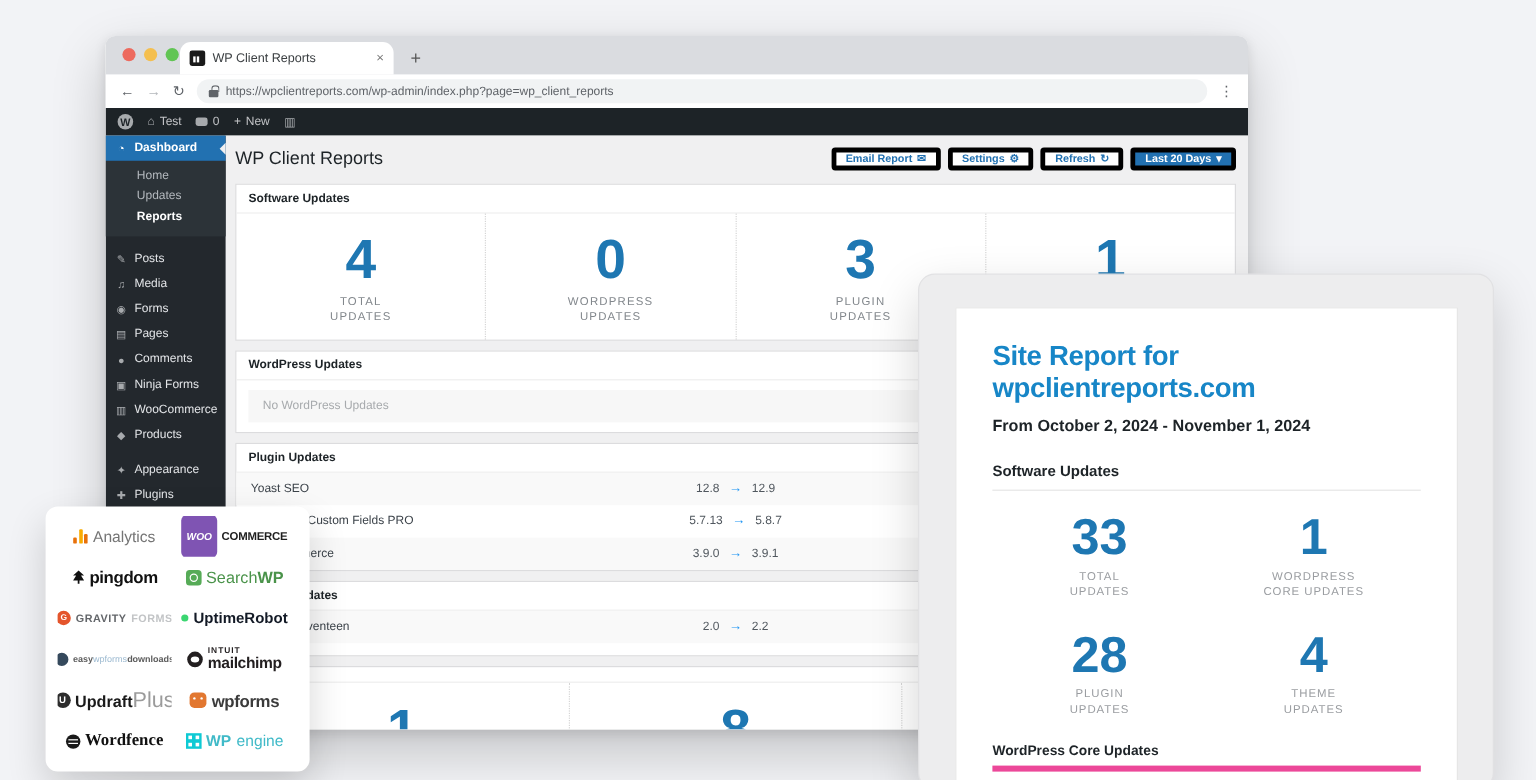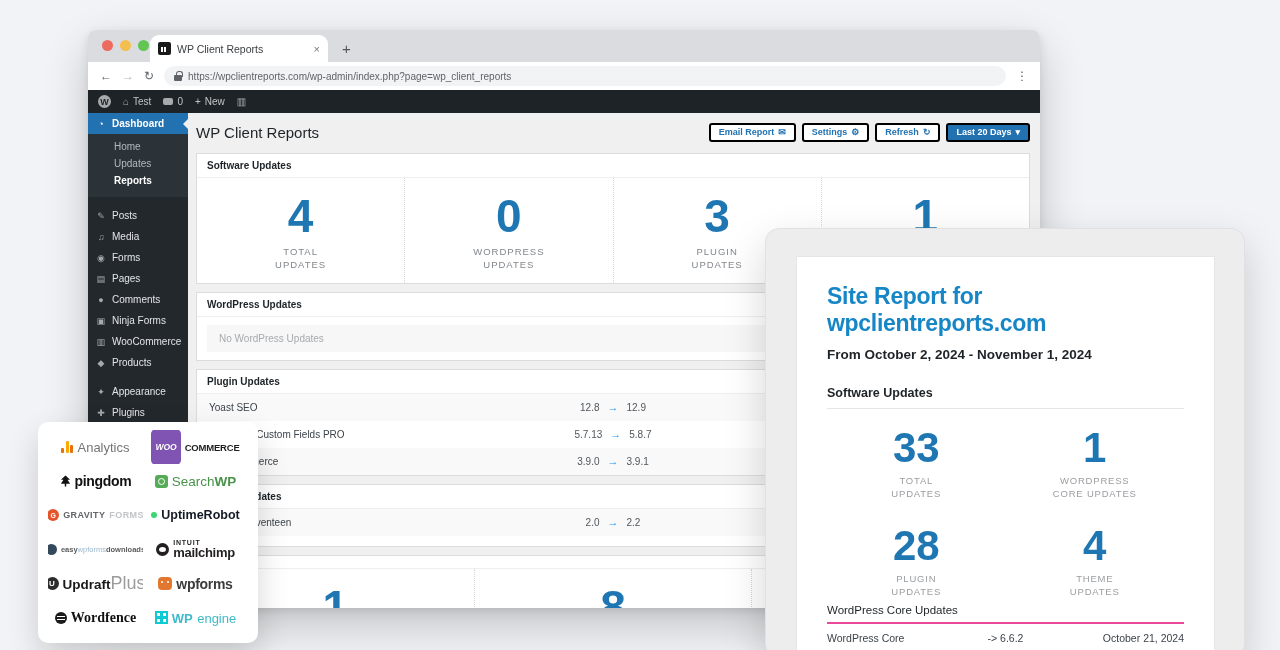--- a/index.html
+++ b/index.html
@@ -55,21 +55,21 @@
   .sb-subitem.current { color:#fff; font-weight:bold; }
   .sb-item { display:flex; align-items:center; gap:6px; padding:5px 8px; color:#e2e4e7; }
   .sb-item.gap { margin-top:8px; }
   .sb-ic { width:10px; font-size:9px; color:#a7aaad; text-align:center; flex:none; }
 
   .content { flex:1; padding:6px 10px 0 8px; overflow:hidden; }
   .pghead { display:flex; align-items:center; justify-content:space-between; height:26px; margin-bottom:8px; }
   .pgtitle { font-size:15px; color:#1d2327; font-weight:500; }
   .btns { display:flex; gap:6px; }
   .btn { height:19px; display:flex; align-items:center; gap:4px; padding:0 8px; font-size:9px; font-weight:bold;
-         border:2px solid #000000; border-radius:3px; color:#2271b1; background:#fff; }
+         border:4px solid #000000; border-radius:3px; color:#2271b1; background:#fff; }
   .btn.primary { background:#2271b1; color:#fff; }
   .btn .bic { font-size:9px; }
 
   .panel { background:#fff; border:1px solid #dcdcde; margin-bottom:8px; }
   .phead { padding:6px 10px; font-size:10px; font-weight:bold; color:#1d2327; border-bottom:1px solid #eee; }
   .statrow { display:flex; }
   .stat { flex:1; text-align:center; padding:14px 0 12px; border-right:1px dotted #d5d5d5; }
   .stat:last-child { border-right:none; }
   .statnum { font-size:46px; line-height:1.05; font-weight:bold; color:#1e77b2; }
   .statlbl { margin-top:6px; font-size:9.5px; line-height:1.3; color:#82878c; letter-spacing:1px; }
@@ -90,22 +90,22 @@
            border:1px solid #e6e6e6; padding:26px 30px; overflow:hidden; }
   .rtitle { font-size:23px; font-weight:800; color:#1786c7; letter-spacing:-.3px; }
   .rdate { margin-top:10px; font-size:13.5px; font-weight:bold; color:#1d2327; }
   .rsection { margin-top:24px; font-size:12.5px; font-weight:bold; color:#1d2327;
               padding-bottom:8px; border-bottom:1px solid #e5e5e5; }
   .rstats { display:flex; flex-wrap:wrap; }
   .rstat { width:50%; text-align:center; padding:17px 0 6px; }
   .rstatnum { font-size:42px; line-height:1.05; font-weight:bold; color:#1e77b2; }
   .rstatlbl { margin-top:5px; font-size:9.5px; line-height:1.35; color:#9a9da1; letter-spacing:.8px; }
   .rstatlbl span { display:block; }
-  .rsection2 { font-size:11.5px; font-weight:normal; color:#1d2327;
-               padding-bottom:6px; border-bottom:2px solid #ec4899; }
+  .rsection2 { margin-top:16px; font-size:11.5px; font-weight:bold; color:#1d2327;
+               padding-bottom:6px; border-bottom:5px solid #ec4899; }
   .rcorerow { display:flex; align-items:center; padding:8px 0; font-size:10.5px; color:#3c434a;
               border-bottom:1px solid #ececec; }
   .rcorerow .n { flex:1; } .rcorerow .v { flex:1; text-align:center; } .rcorerow .d { flex:1; text-align:right; }
 
   
   .logos { position:absolute; left:38px; top:422px; width:220px; height:221px; background:#fff;
            border-radius:10px; box-shadow:0 14px 32px rgba(0,0,0,.16);
            padding:8px 10px; display:grid; grid-template-columns:0.95fr 1.05fr; grid-auto-rows:1fr; }
   .lcell { display:flex; align-items:center; justify-content:center; gap:4px; overflow:hidden; }
   .ga-bars { display:flex; align-items:flex-end; gap:1.5px; height:12px; }

